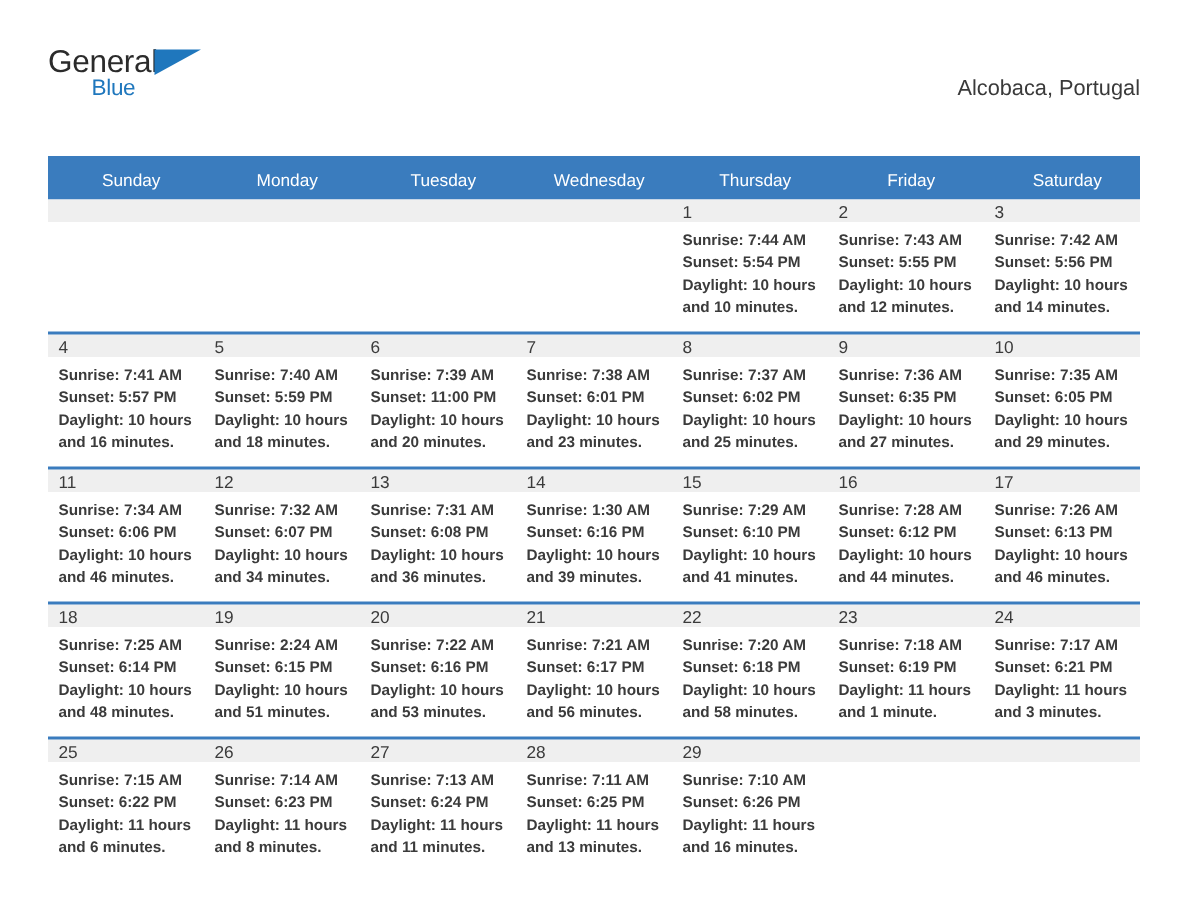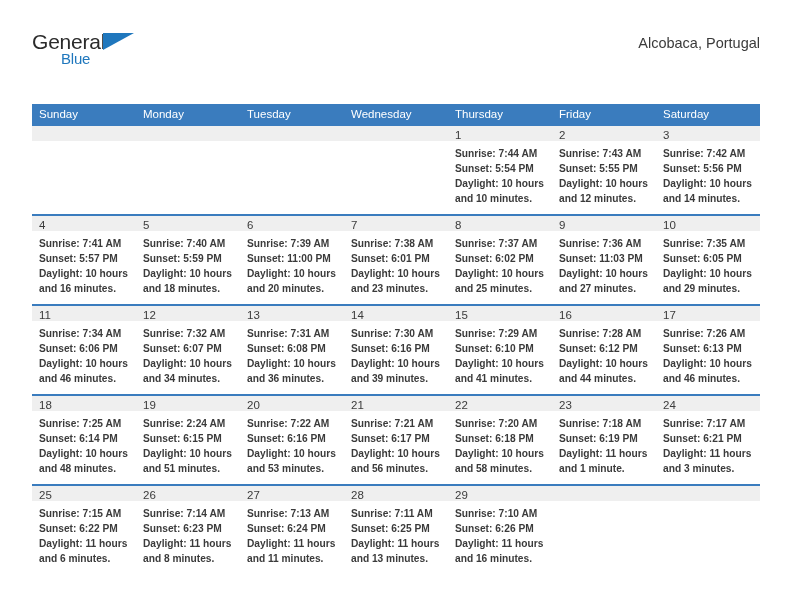--- a/index.html
+++ b/index.html
@@ -76,41 +76,41 @@
   .cal-title {
     font-size: 27px;
     color: #2b2b2b;
     line-height: 1.1;
     font-weight: normal;
     margin: 0;
   }
   .cal-subtitle {
     font-size: 14.5px;
     color: #3a3a3a;
-    margin-top: 4px;
+    margin-top: 20px;
     line-height: 1.1;
   }
 
   
   .calendar {
     position: absolute;
     left: 32px;
     top: 104px;
     width: 728px;
     border-collapse: collapse;
     table-layout: fixed;
   }
 
   .dow-row th {
     background: #3a7cbe;
     color: #ffffff;
     font-size: 11.5px;
     font-weight: normal;
-    text-align: left;
-    padding: 4px 0 6px 7px;
+    text-align: center;
+    padding: 11px 0 6px 7px;
     height: 12px;
     border: none;
   }
 
   .week-row td {
     vertical-align: top;
     padding: 0;
     border: none;
     border-top: 2px solid #3a7cbe;
     width: 104px;
@@ -290,21 +290,21 @@
                 <div>Daylight: 10 hours</div>
                 <div>and 25 minutes.</div>
               </div>
             </div>
           </td>
           <td>
             <div class="cell-inner">
               <div class="daynum">9</div>
               <div class="details">
                 <div>Sunrise: 7:36 AM</div>
-                <div>Sunset: 11:03 PM</div>
+                <div>Sunset: 6:35 PM</div>
                 <div>Daylight: 10 hours</div>
                 <div>and 27 minutes.</div>
               </div>
             </div>
           </td>
           <td>
             <div class="cell-inner">
               <div class="daynum">10</div>
               <div class="details">
                 <div>Sunrise: 7:35 AM</div>
@@ -346,21 +346,21 @@
                 <div>Sunset: 6:08 PM</div>
                 <div>Daylight: 10 hours</div>
                 <div>and 36 minutes.</div>
               </div>
             </div>
           </td>
           <td>
             <div class="cell-inner">
               <div class="daynum">14</div>
               <div class="details">
-                <div>Sunrise: 7:30 AM</div>
+                <div>Sunrise: 1:30 AM</div>
                 <div>Sunset: 6:16 PM</div>
                 <div>Daylight: 10 hours</div>
                 <div>and 39 minutes.</div>
               </div>
             </div>
           </td>
           <td>
             <div class="cell-inner">
               <div class="daynum">15</div>
               <div class="details">

